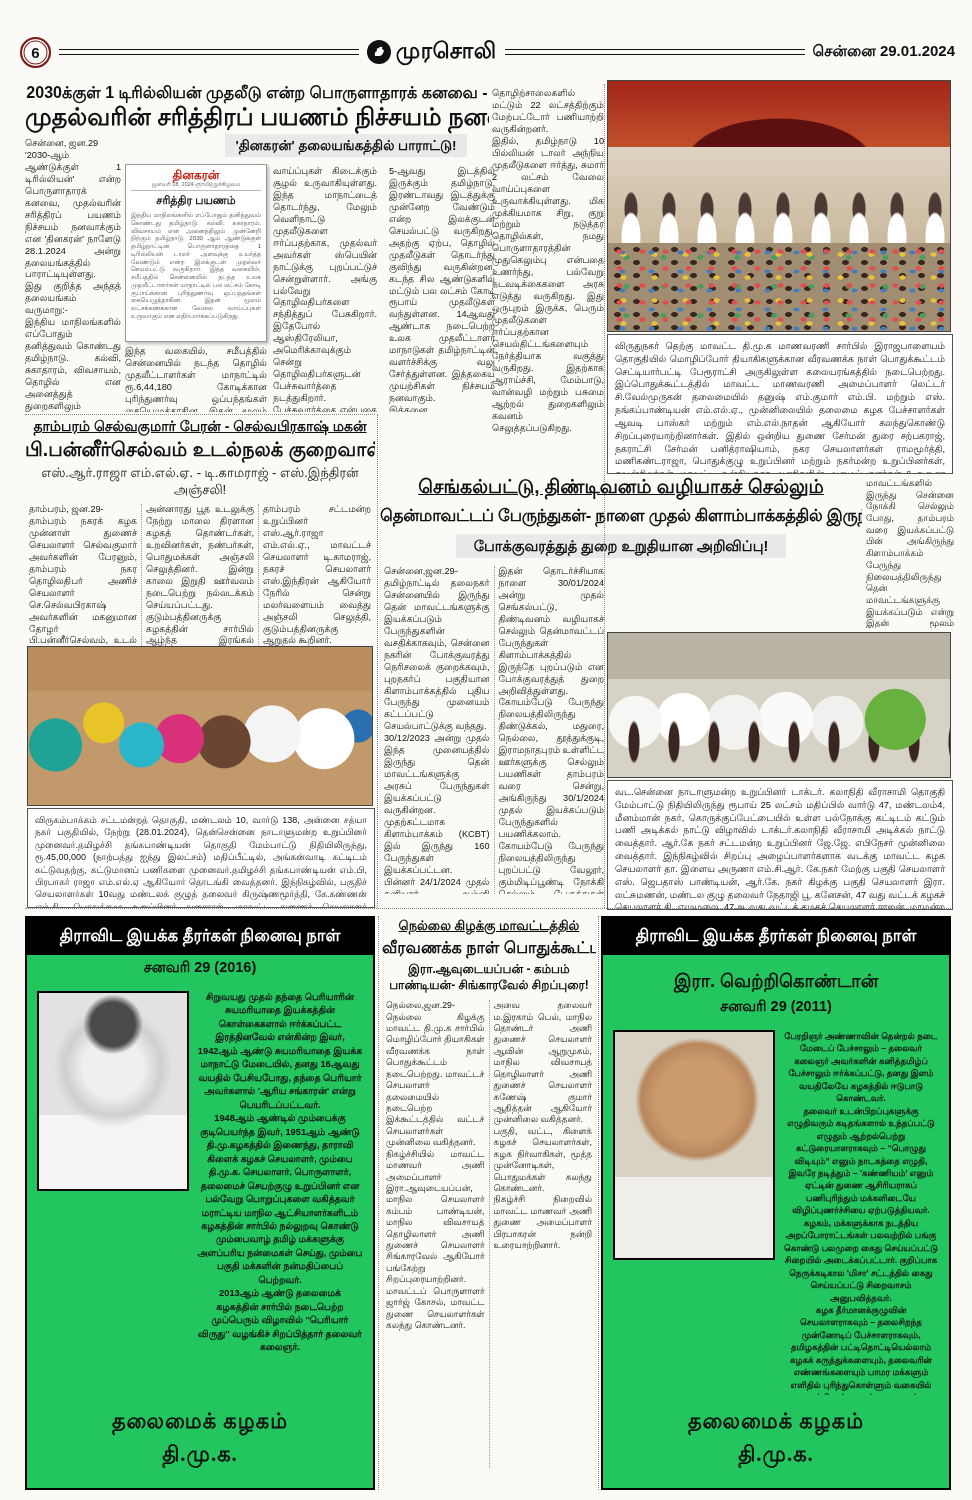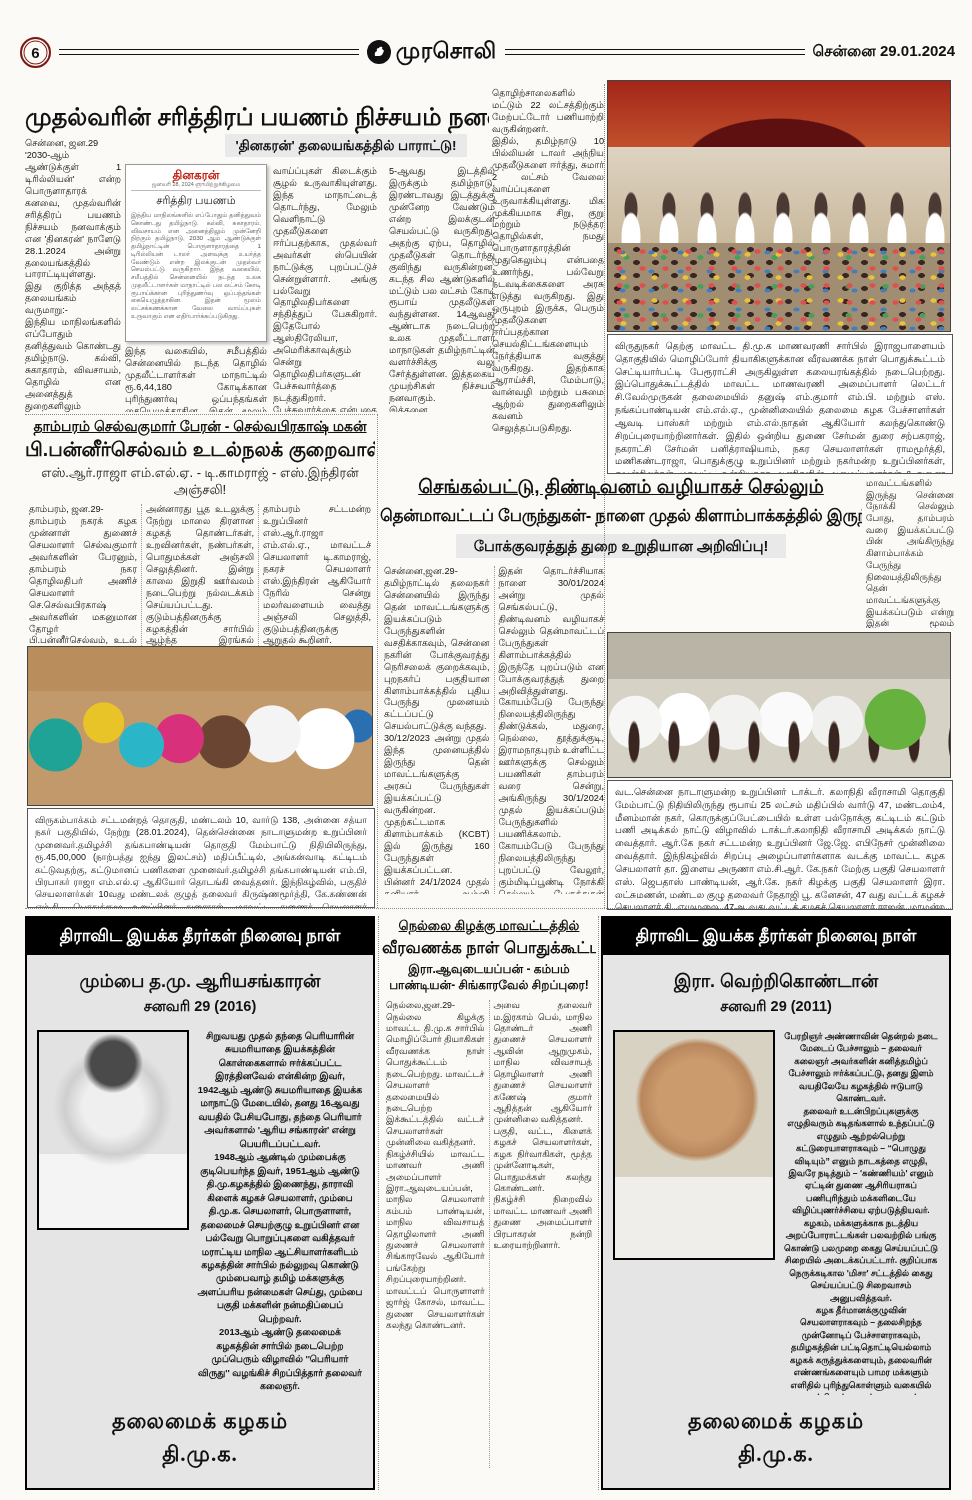--- a/index.html
+++ b/index.html
@@ -27,21 +27,21 @@
   
   .art1{position:absolute;left:25px;top:84px;width:464px;height:328px;}
   .art1 .kicker{position:absolute;left:0;top:0;width:100%;font-size:16px;}
   .art1 .headline{position:absolute;left:0;top:19px;width:100%;font-size:24px;}
   .art1-colA{position:absolute;left:0;top:54px;width:96px;height:274px;}
   .art1-sub{position:absolute;left:200px;top:50px;width:242px;height:23px;font-size:13.5px;line-height:23px;}
   .clip{position:absolute;left:100px;top:80px;width:142px;height:178px;border:1px solid #999;background:#fff;
         box-shadow:2px 2px 3px rgba(0,0,0,.25);padding:4px 5px;box-sizing:border-box;overflow:hidden;}
   .clip-mast{color:#c22012;font-weight:bold;font-size:12px;text-align:center;line-height:1;}
   .clip-ed{font-size:5.5px;color:#666;text-align:center;border-bottom:1px solid #bbb;padding-bottom:2px;margin-bottom:3px;}
-  .clip-head{font-size:11px;font-weight:normal;text-align:center;margin-bottom:3px;}
+  .clip-head{font-size:11px;font-weight:bold;text-align:center;margin-bottom:3px;}
   .clip-body{font-size:6.2px;line-height:1.25;color:#555;text-align:justify;}
   .art1-clipbelow{position:absolute;left:100px;top:262px;width:142px;height:66px;}
   .art1-colC{position:absolute;left:248px;top:82px;width:104px;height:246px;}
   .art1-colD{position:absolute;left:364px;top:82px;width:106px;height:246px;}
   .art1-side{position:absolute;left:492px;top:88px;width:112px;height:382px;}
   
   .fig-stage{position:absolute;left:607px;top:80px;width:344px;}
   .ph-stage{width:344px;height:252px;}
   .stage-deco{height:66px;background:
      radial-gradient(ellipse at 50% 125%, #5e0f0f 0 38%, transparent 39%),
@@ -99,21 +99,21 @@
      radial-gradient(circle at 22% 60%, #ffffff 0 26px, transparent 27px),
      radial-gradient(circle at 37% 62%, #f2f2f0 0 27px, transparent 28px),
      radial-gradient(circle at 52% 60%, #fafafa 0 27px, transparent 28px),
      radial-gradient(circle at 67% 62%, #f0f0ee 0 26px, transparent 27px),
      linear-gradient(#b9b4a6 0 32%, #d6d2c6 32%);
      background-size:100% 100%,40px 146px,100% 100%,100% 100%,100% 100%,100% 100%,100% 100%,100% 100%;
      background-position:0 0,6px 36px,0 0,0 0,0 0,0 0,0 0,0 0;
      background-repeat:no-repeat,repeat-x,no-repeat,no-repeat,no-repeat,no-repeat,no-repeat,no-repeat;}
   .cap-found{width:330px;margin-top:2px;height:118px;}
   
-  .memorial{position:absolute;width:350px;height:574px;border:2.5px solid #000;background:#e5e5e5;box-sizing:border-box;
+  .memorial{position:absolute;width:350px;height:574px;border:2.5px solid #000;background:#22c55e;box-sizing:border-box;
             display:flex;flex-direction:column;}
   .mem-left{left:25px;top:916px;}
   .mem-right{left:601px;top:916px;}
   .mem-banner{background:#000;color:#fff;font-size:16.5px;font-weight:bold;text-align:center;padding:8px 0;}
   .mem-name{font-size:18px;font-weight:bold;text-align:center;margin-top:16px;}
   .mem-date{font-size:14.5px;font-weight:bold;text-align:center;margin-top:4px;}
   .mem-body{display:flex;margin:14px 10px 0;flex:1;overflow:hidden;}
   .mem-photo{border:2px solid #000;flex:none;}
   .mem-photo-left{width:148px;height:196px;background-image:
      radial-gradient(circle at 50% 16%, #4a4a4a 0 22px, transparent 30px),
@@ -149,20 +149,21 @@
             <path d="M4 12 Q3 8 6 7 Q5 4 8 4 Q9 2 10 3 Q12 2 11 5 Q14 6 12 9 Q11 12 8 12 Z" fill="#fff"></path>
           </svg>
       </span>
       <span class="brand-title">முரசொலி</span>
     </div>
     <div class="hrule"></div>
     <div class="edition">சென்னை 29.01.2024</div>
   </div>
 
   <section class="art1">
+    <div class="kicker">2030க்குள் 1 டிரில்லியன் முதலீடு என்ற பொருளாதாரக் கனவை -</div>
     <div class="headline">முதல்வரின் சரித்திரப் பயணம் நிச்சயம் நனவாக்கும்!</div>
     <div class="col art1-colA">சென்னை, ஜன.29
 '2030-ஆம் ஆண்டுக்குள் 1 டிரில்லியன்' என்ற பொருளாதாரக் கனவை, முதல்வரின் சரித்திரப் பயணம் நிச்சயம் நனவாக்கும் என 'தினகரன்' நாளேடு 28.1.2024 அன்று தலையங்கத்தில் பாராட்டியுள்ளது.
 இது குறித்த அந்தத் தலையங்கம் வருமாறு:-
 இந்திய மாநிலங்களில் எப்போதும் தனித்துவம் கொண்டது தமிழ்நாடு. கல்வி, சுகாதாரம், விவசாயம், தொழில் என அனைத்துத் துறைகளிலும் முன்னேறி நிற்கும் தமிழ்நாடு, 2030-ஆம் ஆண்டுக்குள் 1 டிரில்லியன் அமெரிக்க டாலர் அளவுக்கு வளர்ச்சி பெற வேண்டும் எனும் இலக்குடன் முதல்வர் மு.க.ஸ்டாலின் தலைமையிலான அரசு பல்வேறு முன்னெடுப்புகளை மேற்கொண்டு வருகிறது.</div>
     <div class="graybox art1-sub">'தினகரன்' தலையங்கத்தில் பாராட்டு!</div>
     <div class="clip">
       <div class="clip-mast">தினகரன்</div>
       <div class="clip-ed">ஜனவரி 28, 2024 ஞாயிற்றுக்கிழமை</div>
       <div class="clip-head">சரித்திர பயணம்</div>
@@ -219,21 +220,20 @@
   <div class="col art3-side">மாவட்டங்களில் இருந்து சென்னை நோக்கி செல்லும் போது, தாம்பரம் வரை இயக்கப்பட்டு பின் அங்கிருந்து கிளாம்பாக்கம் பேருந்து நிலையத்திலிருந்து தென் மாவட்டங்களுக்கு இயக்கப்படும் என்று இதன் மூலம் தெரிவிக்கப்பட்டுள்ளது.
 பேருந்து மாற்றங்களால் பயணிகள் எவ்விதக் குழப்பமும் இன்றி பயணம் செய்யுமாறு போக்குவரத்துத் துறை கேட்டுக்கொண்டுள்ளது.</div>
 
   <figure class="fig-found">
     <div class="ph ph-found"></div>
     <figcaption class="capbox cap-found">வட.சென்னை நாடாளுமன்ற உறுப்பினர் டாக்டர். கலாநிதி வீராசாமி தொகுதி மேம்பாட்டு நிதியிலிருந்து ரூபாய் 25 லட்சம் மதிப்பில் வார்டு 47, மண்டலம்4, மீனம்மான் நகர், கொருக்குப்பேட்டையில் உள்ள பல்நோக்கு கட்டிடம் கட்டும் பணி அடிக்கல் நாட்டு விழாவில் டாக்டர்.கலாநிதி வீராசாமி அடிக்கல் நாட்டு வைத்தார். ஆர்.கே நகர் சட்டமன்ற உறுப்பினர் ஜே.ஜே. எபிநேசர் முன்னிலை வைத்தார். இந்நிகழ்வில் சிறப்பு அழைப்பாளர்களாக வடக்கு மாவட்ட கழக செயலாளர் தா. இளைய அருணா எம்.சி.ஆர். கே.நகர் மேற்கு பகுதி செயலாளர் எஸ். ஜெபதாஸ் பாண்டியன், ஆர்.கே. நகர் கிழக்கு பகுதி செயலாளர் இரா. லட்சுமணன், மண்டல குழு தலைவர் நேதாஜி பூ. கனேசன், 47 வது வட்டக் கழகச் செயலாளர் தி. எழுமலை, 47ஆ வது வட்டக் கழகச் செயலாளர் ராஜன், மாமன்ற உறுப்பினர் திருமதி. மணிமேகலை எழுமலை, மாவட்ட கழக நிர்வாகிகள், மாவட்ட பிரதிநிதிகள், பகுதி கழக நிர்வாகிகள், அனைத்து மாநில நிர்வாகிகள், மாமன்ற உறுப்பினர்கள், அனைத்து அணிகள் சார்ந்த கழக நிர்வாகிகள், அரசு அதிகாரிகள், கழக மூத்த முன்னோடிகள், கூட்டணி கட்சி நிர்வாகிகள் மற்றும் பொதுமக்கள் ஆகியோர் கலந்து கொண்டனர்.</figcaption>
   </figure>
 
   <section class="memorial mem-left">
     <div class="mem-banner">திராவிட இயக்க தீரர்கள் நினைவு நாள்</div>
-    <div class="mem-name">மும்பை த.மு. ஆரியசங்காரன்</div>
     <div class="mem-date">சனவரி 29 (2016)</div>
     <div class="mem-body">
       <div class="mem-photo mem-photo-left"></div>
       <div class="mem-text">சிறுவயது முதல் தந்தை பெரியாரின் சுயமரியாதை இயக்கத்தின் கொள்கைகளால் ஈர்க்கப்பட்ட இரத்தினவேல் என்கின்ற இவர், 1942ஆம் ஆண்டு சுயமரியாதை இயக்க மாநாட்டு மேடையில், தனது 16ஆவது வயதில் பேசியபோது, தந்தை பெரியார் அவர்களால் 'ஆரிய சங்காரன்' என்று பெயரிடப்பட்டவர்.
 1948ஆம் ஆண்டில் மும்பைக்கு குடிபெயர்ந்த இவர், 1951ஆம் ஆண்டு தி.மு.கழகத்தில் இணைந்து, தாராவி கிளைக் கழகச் செயலாளர், மும்பை தி.மு.க. செயலாளர், பொருளாளர், தலைமைச் செயற்குழு உறுப்பினர் என பல்வேறு பொறுப்புகளை வகித்தவர்
 மராட்டிய மாநில ஆட்சியாளர்களிடம் கழகத்தின் சார்பில் நல்லுறவு கொண்டு மும்பைவாழ் தமிழ் மக்களுக்கு அளப்பரிய நன்மைகள் செய்து, மும்பை பகுதி மக்களின் நன்மதிப்பைப் பெற்றவர்.
 2013ஆம் ஆண்டு தலைமைக் கழகத்தின் சார்பில் நடைபெற்ற முப்பெரும் விழாவில் ''பெரியார் விருது'' வழங்கிச் சிறப்பித்தார் தலைவர் கலைஞர்.</div>
     </div>
     <div class="mem-footer">
       <div>தலைமைக் கழகம்</div>

